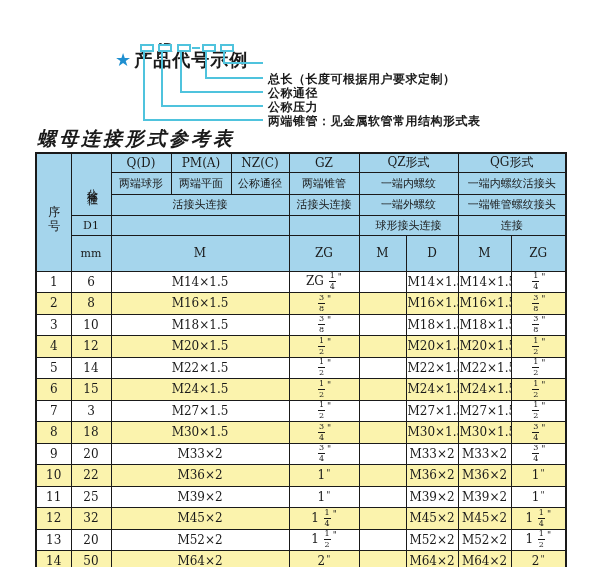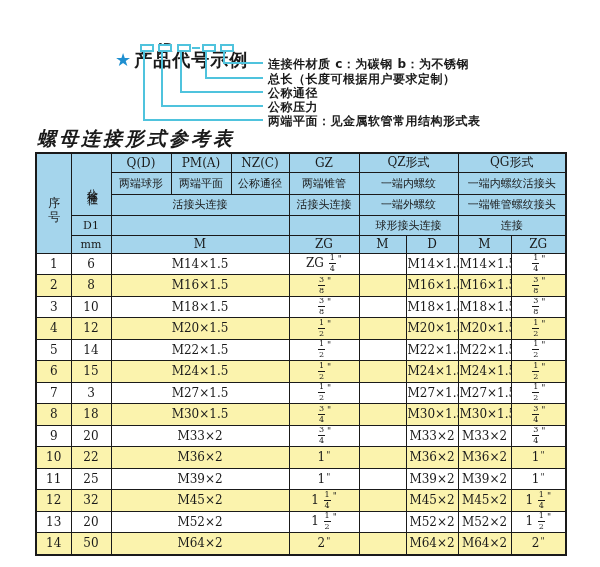--- a/index.html
+++ b/index.html
@@ -33,21 +33,21 @@
     letter-spacing:3px;font-style:italic;font-family:"DejaVu Serif","Liberation Serif",serif;}
   
   table{position:absolute;left:35px;top:152px;width:530px;border-collapse:collapse;
     border:2px solid var(--border);table-layout:fixed;}
   th,td{border:1px solid var(--border);text-align:center;vertical-align:middle;
     padding:0 1px;overflow:hidden;}
   thead th{background:var(--header-bg);font-weight:normal;font-size:11px;}
   thead .code{font-size:12px;}
   tbody td{font-size:12px;height:20.5px;background:#ffffff;}
   tbody tr.alt td{background:var(--alt-row-bg);}
-  .r1{height:19px;} .r2{height:22px;} .r3{height:21px;} .r4{height:20px;margin-left:40px;} .r5{height:18px;}
+  .r1{height:19px;} .r2{height:22px;} .r3{height:21px;} .r4{height:20px;margin-left:40px;} .r5{height:36px;}
   .vtext{writing-mode:vertical-lr;text-orientation:upright;display:inline-block;}
   .ser-v{letter-spacing:16px;font-size:12px;}
   .dn-v{letter-spacing:2px;font-size:11px;}
   .frac{display:inline-block;vertical-align:middle;text-align:center;line-height:1;margin:0 1px;}
   .frac .fn{display:block;font-size:8px;border-bottom:1px solid #1a1a1a;padding:0 1px 1px 1px;}
   .frac .fd{display:block;font-size:8px;padding-top:1px;}
   .inch{font-size:9px;vertical-align:top;margin-left:1px;}
 </style>
 </head>
 <body>
@@ -68,25 +68,24 @@
   <div class="v-line" style="left:180px;top:51px;height:42px"></div>
   <div class="v-line" style="left:161px;top:51px;height:56px"></div>
   <div class="v-line" style="left:143px;top:51px;height:70px"></div>
 
   <div class="h-line" style="left:223px;top:62px;width:40px"></div>
   <div class="h-line" style="left:205px;top:77px;width:58px"></div>
   <div class="h-line" style="left:180px;top:91px;width:83px"></div>
   <div class="h-line" style="left:161px;top:105px;width:102px"></div>
   <div class="h-line" style="left:143px;top:119px;width:120px"></div>
 
-  <div class="d-label" style="top:56px">连接件材质  c：为碳钢  b：为不锈钢</div>
   <div class="d-label" style="top:71px">总长（长度可根据用户要求定制）</div>
   <div class="d-label" style="top:85px">公称通径</div>
   <div class="d-label" style="top:99px">公称压力</div>
-  <div class="d-label" style="top:113px">两端平面：见金属软管常用结构形式表</div>
+  <div class="d-label" style="top:113px">两端锥管：见金属软管常用结构形式表</div>
 </div>
 
 <div class="tbl-title">螺母连接形式参考表</div>
 
 <table>
   <colgroup>
     <col style="width:35px">
       <col style="width:40px">
       <col style="width:60px">
       <col style="width:60px">

